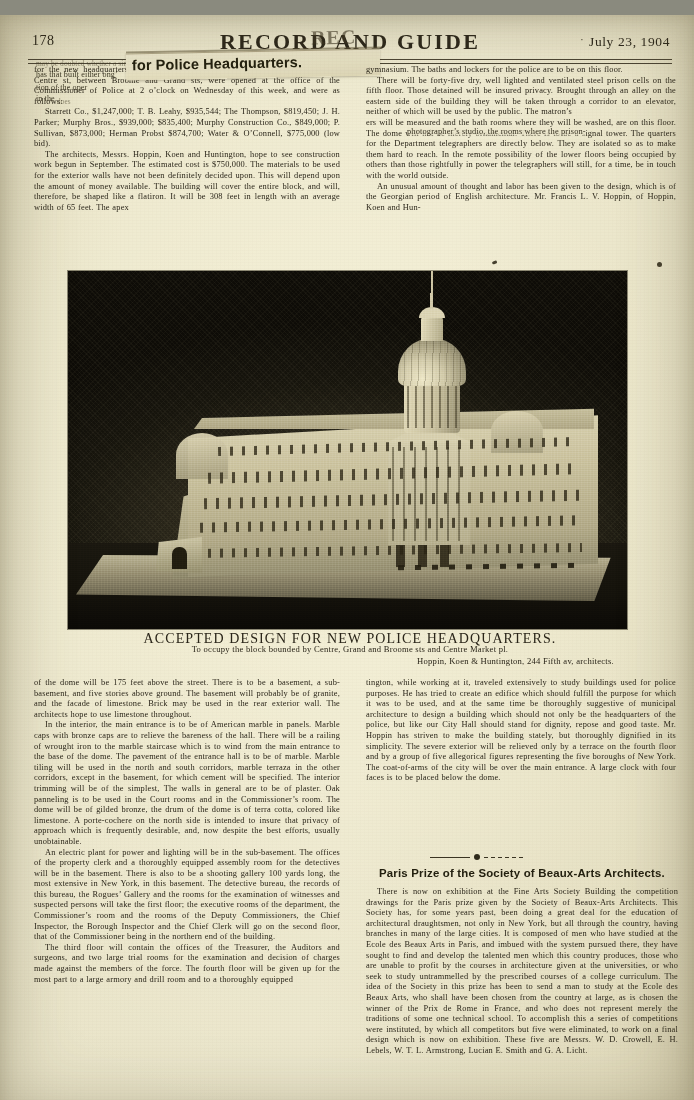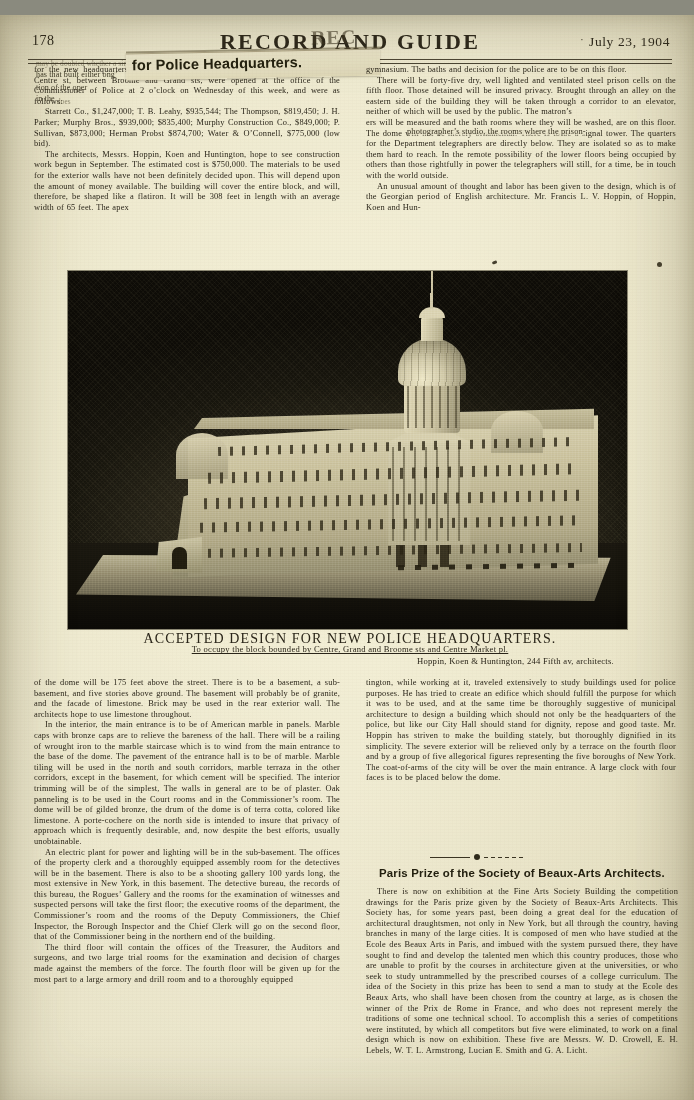--- a/index.html
+++ b/index.html
@@ -332,21 +332,21 @@
   
   .caption {
     position: absolute;
     left: 34px; right: 28px; top: 618px;
     text-align: center;
     font-size: 8.6px;
     line-height: 11.4px;
     letter-spacing: .3px;
   }
   .cap-title { letter-spacing: 1.1px; font-size: 14px; }
-  .cap-sub   { letter-spacing: .25px; text-decoration: underline; }
+  .cap-sub   { letter-spacing: .25px; }
   .cap-credit{ text-align: right; padding-right: 52px; letter-spacing: .25px; }
 
   
   .ornament {
     position: absolute;
     left: 430px; top: 838px;
     width: 94px; height: 8px;
   }
   .ornament .bar-l, .ornament .bar-r {
     position:absolute; top: 3.5px; height: 1.4px; background: #3a3422;
@@ -394,21 +394,21 @@
   <div class="ghost" style="left:36px; top:69px; color:rgba(45,40,22,.90); font-size:8.1px;">tion of the oper</div>
   <div class="ghost" style="left:36px; top:80px; color:rgba(45,40,22,.90); font-size:8.1px;">in the</div>
   <div class="ghost" style="left:57px; top:83px; font-size:7.2px;">does</div>
 
   <div class="fold-edge"></div>
   <div class="fold-banner">
     <div class="fold-head">for Police Headquarters.</div>
   </div>
 
   <div class="col col-right" id="top-right">
-    <p class="noind">gymnasium.  The baths and decision for the police are to be on this floor.</p>
+    <p class="noind">gymnasium.  The baths and lockers for the police are to be on this floor.</p>
     <p>There will be forty-five dry, well lighted and ventilated steel prison cells on the fifth floor.  Those detained will be insured privacy.  Brought through an alley on the eastern side of the building they will be taken through a corridor to an elevator, neither of which will be used by the public.  The matron’s</p>
     <p class="noind">ers will be measured and the bath rooms where they will be washed, are on this floor.  The dome will not be merely ornamental.  There is to be a signal tower.  The quarters for the Department telegraphers are directly below.  They are isolated so as to make them hard to reach.  In the remote possibility of the lower floors being occupied by others than those rightfully in power the telegraphers will still, for a time, be in touch with the world outside.</p>
     <p>An unusual amount of thought and labor has been given to the design, which is of the Georgian period of English architecture.  Mr. Francis L. V. Hoppin, of Hoppin, Koen and Hun-</p>
   </div>
 
   <div class="ghost-r2" style="left:407px; top:112px;">photographer’s studio, the rooms where the prison-</div>
 
   <div class="ink-dot" style="left:657px; top:247px; width:5px; height:5px;"></div>
   <div class="ink-dot" style="left:492px; top:246px; width:5px; height:2.5px; border-radius:2px; transform:rotate(-20deg);"></div>
 

